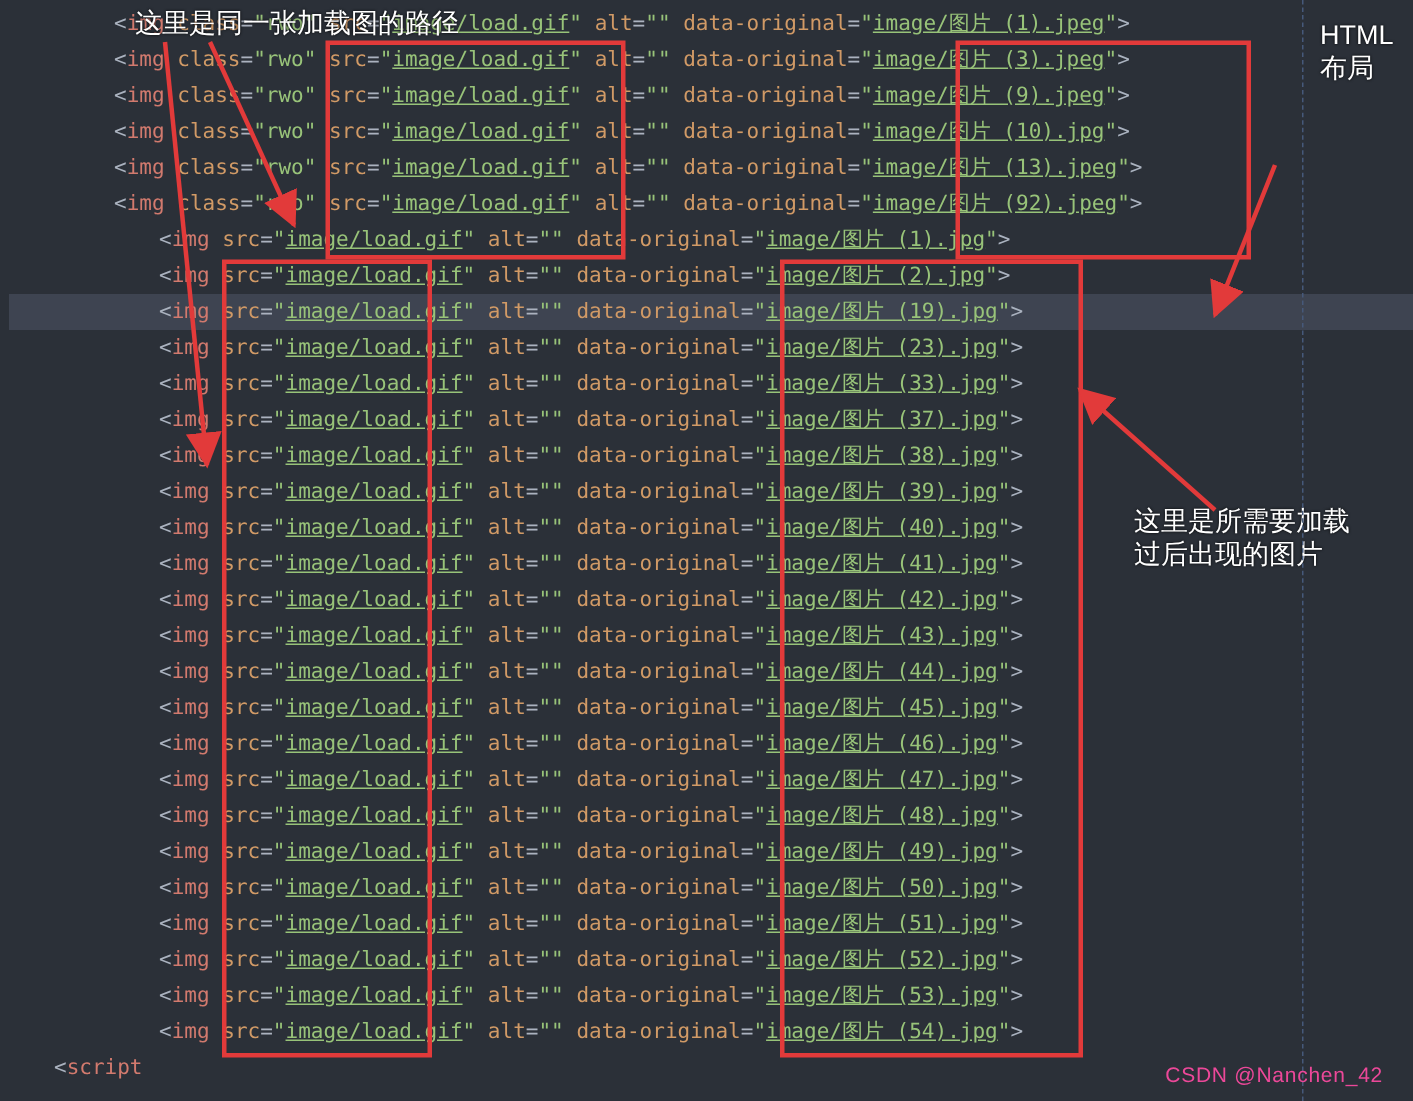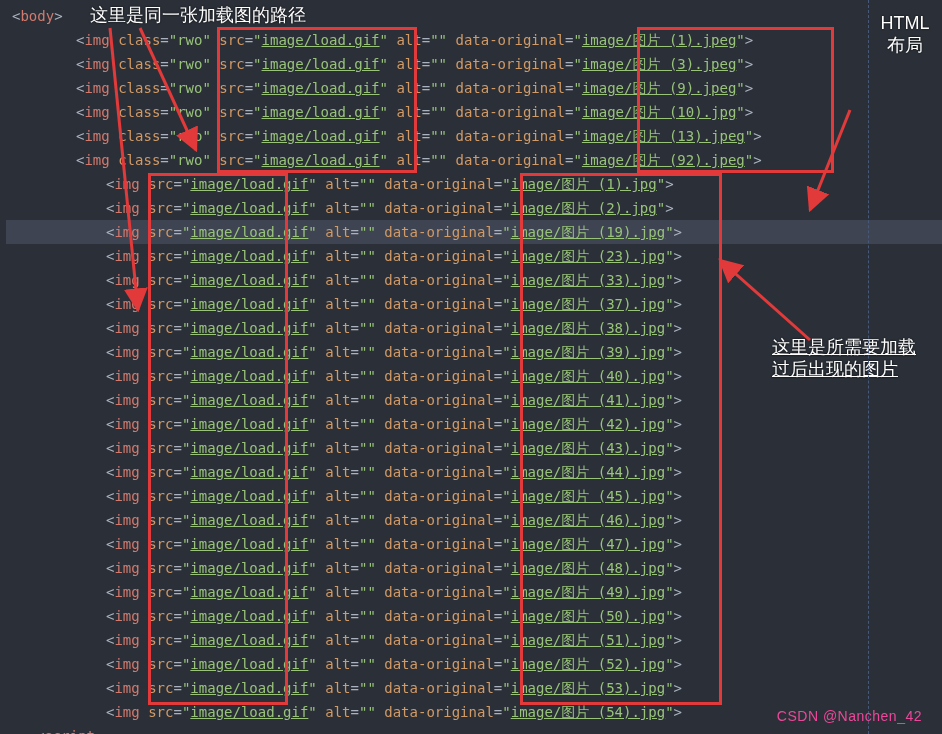--- a/index.html
+++ b/index.html
@@ -67,21 +67,20 @@
     color:#ec4899;
     font-size:14px;
     font-family: Arial, sans-serif;
     letter-spacing:0.5px;
   }
 </style>
 </head>
 <body>
 
 <div class="code">
-  <div class="line" style="padding-left:6px"><span class="t-br">&lt;</span><span class="t-body">body</span><span class="t-br">&gt;</span></div>
   <div id="lines">
       <div class="line indent"><span class="t-br">&lt;</span><span class="t-tag">img</span> <span class="t-attr">class</span><span class="t-eq">=</span><span class="t-str">"rwo"</span> <span class="t-attr">src</span><span class="t-eq">=</span><span class="t-str">"<span class="ul">image/load.gif</span>"</span> <span class="t-attr">alt</span><span class="t-eq">=</span><span class="t-str">""</span> <span class="t-attr">data-original</span><span class="t-eq">=</span><span class="t-str">"<span class="ul">image/图片 (1).jpeg</span>"</span><span class="t-br">&gt;</span></div>
       <div class="line indent"><span class="t-br">&lt;</span><span class="t-tag">img</span> <span class="t-attr">class</span><span class="t-eq">=</span><span class="t-str">"rwo"</span> <span class="t-attr">src</span><span class="t-eq">=</span><span class="t-str">"<span class="ul">image/load.gif</span>"</span> <span class="t-attr">alt</span><span class="t-eq">=</span><span class="t-str">""</span> <span class="t-attr">data-original</span><span class="t-eq">=</span><span class="t-str">"<span class="ul">image/图片 (3).jpeg</span>"</span><span class="t-br">&gt;</span></div>
       <div class="line indent"><span class="t-br">&lt;</span><span class="t-tag">img</span> <span class="t-attr">class</span><span class="t-eq">=</span><span class="t-str">"rwo"</span> <span class="t-attr">src</span><span class="t-eq">=</span><span class="t-str">"<span class="ul">image/load.gif</span>"</span> <span class="t-attr">alt</span><span class="t-eq">=</span><span class="t-str">""</span> <span class="t-attr">data-original</span><span class="t-eq">=</span><span class="t-str">"<span class="ul">image/图片 (9).jpeg</span>"</span><span class="t-br">&gt;</span></div>
       <div class="line indent"><span class="t-br">&lt;</span><span class="t-tag">img</span> <span class="t-attr">class</span><span class="t-eq">=</span><span class="t-str">"rwo"</span> <span class="t-attr">src</span><span class="t-eq">=</span><span class="t-str">"<span class="ul">image/load.gif</span>"</span> <span class="t-attr">alt</span><span class="t-eq">=</span><span class="t-str">""</span> <span class="t-attr">data-original</span><span class="t-eq">=</span><span class="t-str">"<span class="ul">image/图片 (10).jpg</span>"</span><span class="t-br">&gt;</span></div>
       <div class="line indent"><span class="t-br">&lt;</span><span class="t-tag">img</span> <span class="t-attr">class</span><span class="t-eq">=</span><span class="t-str">"rwo"</span> <span class="t-attr">src</span><span class="t-eq">=</span><span class="t-str">"<span class="ul">image/load.gif</span>"</span> <span class="t-attr">alt</span><span class="t-eq">=</span><span class="t-str">""</span> <span class="t-attr">data-original</span><span class="t-eq">=</span><span class="t-str">"<span class="ul">image/图片 (13).jpeg</span>"</span><span class="t-br">&gt;</span></div>
       <div class="line indent"><span class="t-br">&lt;</span><span class="t-tag">img</span> <span class="t-attr">class</span><span class="t-eq">=</span><span class="t-str">"rwo"</span> <span class="t-attr">src</span><span class="t-eq">=</span><span class="t-str">"<span class="ul">image/load.gif</span>"</span> <span class="t-attr">alt</span><span class="t-eq">=</span><span class="t-str">""</span> <span class="t-attr">data-original</span><span class="t-eq">=</span><span class="t-str">"<span class="ul">image/图片 (92).jpeg</span>"</span><span class="t-br">&gt;</span></div>
       <div class="line indent2"><span class="t-br">&lt;</span><span class="t-tag">img</span> <span class="t-attr">src</span><span class="t-eq">=</span><span class="t-str">"<span class="ul">image/load.gif</span>"</span> <span class="t-attr">alt</span><span class="t-eq">=</span><span class="t-str">""</span> <span class="t-attr">data-original</span><span class="t-eq">=</span><span class="t-str">"<span class="ul">image/图片 (1).jpg</span>"</span><span class="t-br">&gt;</span></div>
       <div class="line indent2"><span class="t-br">&lt;</span><span class="t-tag">img</span> <span class="t-attr">src</span><span class="t-eq">=</span><span class="t-str">"<span class="ul">image/load.gif</span>"</span> <span class="t-attr">alt</span><span class="t-eq">=</span><span class="t-str">""</span> <span class="t-attr">data-original</span><span class="t-eq">=</span><span class="t-str">"<span class="ul">image/图片 (2).jpg</span>"</span><span class="t-br">&gt;</span></div>
       <div class="line indent2 cursor"><span class="t-br">&lt;</span><span class="t-tag">img</span> <span class="t-attr">src</span><span class="t-eq">=</span><span class="t-str">"<span class="ul">image/load.gif</span>"</span> <span class="t-attr">alt</span><span class="t-eq">=</span><span class="t-str">""</span> <span class="t-attr">data-original</span><span class="t-eq">=</span><span class="t-str">"<span class="ul">image/图片 (19).jpg</span>"</span><span class="t-br">&gt;</span></div>
@@ -108,22 +107,22 @@
     </div>
   <div class="line" style="padding-left:30px"><span class="t-br">&lt;</span><span class="t-body">script</span></div>
 </div>
 
 <div class="red-box" id="box1" style="left: 217px; top: 27px; width: 200px; height: 146px;"></div>
 <div class="red-box" id="box2" style="left: 637px; top: 27px; width: 197px; height: 146px;"></div>
 <div class="red-box" id="box3" style="left: 148px; top: 173px; width: 140px; height: 532px;"></div>
 <div class="red-box" id="box4" style="left: 520px; top: 173px; width: 202px; height: 532px;"></div>
 
 <div class="label" style="left:90px; top:4px;">这里是同一张加载图的路径</div>
-<div class="label" style="right:12px; top:12px; width:50px;text-align:center;">HTML布局</div>
-<div class="label" style="right:10px; top:336px; width:160px;text-decoration:underline;">这里是所需要加载过后出现的图片</div>
+<div class="label" style="right:12px; top:12px; width:50px;">HTML布局</div>
+<div class="label" style="right:26px; top:336px; width:160px;">这里是所需要加载过后出现的图片</div>
 
 <div class="vrule"></div>
 
 <svg class="arrows" viewBox="0 0 942 734">
   <defs>
     <marker id="ah" viewBox="0 0 10 10" refX="9" refY="5" markerWidth="8" markerHeight="8" orient="auto-start-reverse">
       <path d="M0 0 L10 5 L0 10 z" fill="#e23a3a"></path>
     </marker>
   </defs>
 

